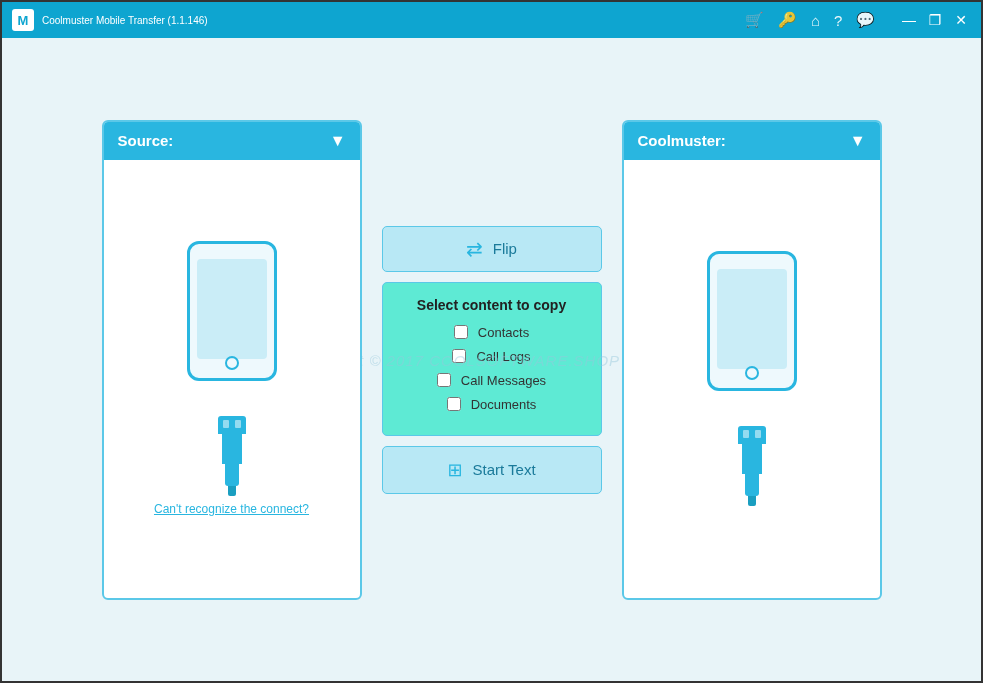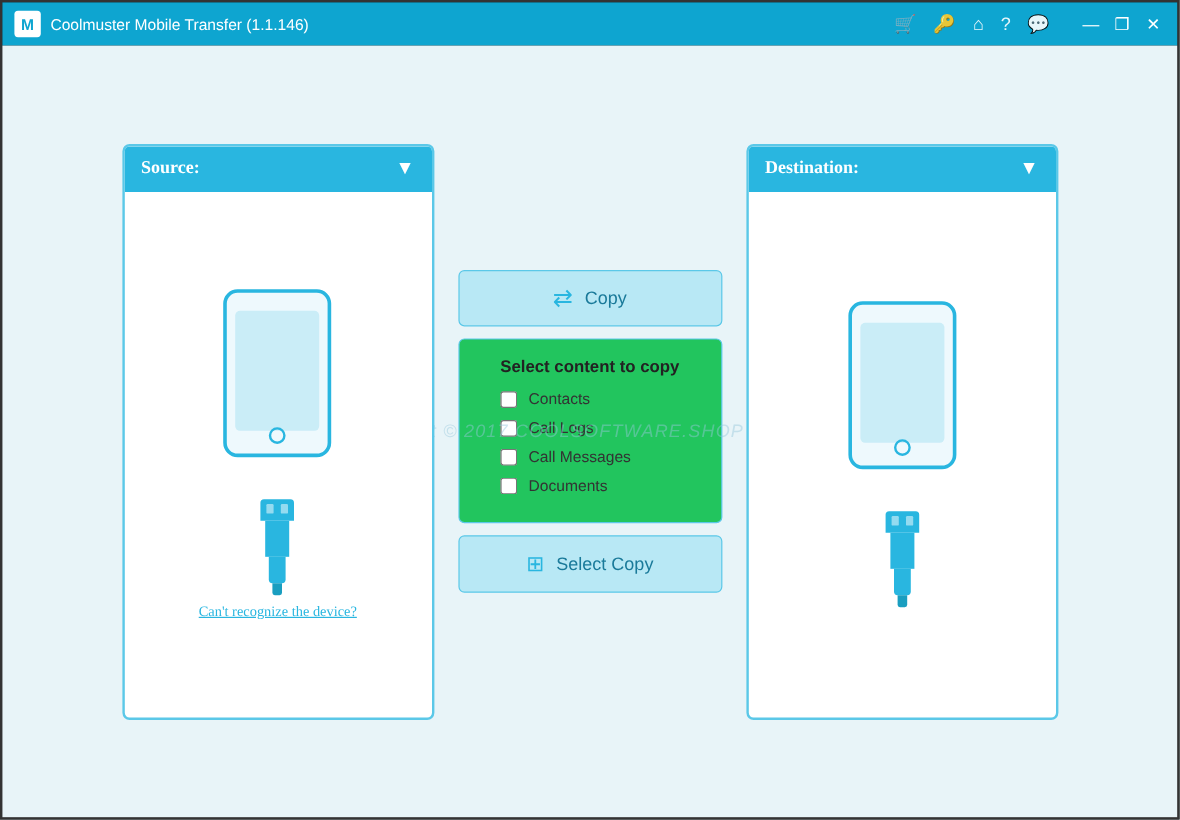--- a/index.html
+++ b/index.html
@@ -38,21 +38,21 @@
       border-radius: 3px;
       display: flex;
       align-items: center;
       justify-content: center;
       font-weight: bold;
       font-size: 13px;
       color: #0ea5d0;
     }
     .titlebar-title {
       color: #fff;
-      font-size: 13px;
+      font-size: 10px;
     }
     .titlebar-right {
       display: flex;
       align-items: center;
       gap: 14px;
     }
     .titlebar-icon {
       color: #fff;
       font-size: 15px;
       cursor: pointer;
@@ -99,21 +99,20 @@
       background: #fff;
       border: 2px solid #5bc8e8;
       border-radius: 6px;
       width: 260px;
       min-height: 480px;
       display: flex;
       flex-direction: column;
       align-items: center;
       overflow: hidden;
       position: relative;
-      font-family: Liberation Serif, serif;
     }
     .panel-header {
       background: #29b6e0;
       width: 100%;
       padding: 10px 14px;
       display: flex;
       align-items: center;
       justify-content: space-between;
     }
     .panel-header-title {
@@ -259,39 +258,40 @@
       cursor: pointer;
       font-size: 15px;
       color: #1a7a9a;
       font-weight: 500;
     }
     .flip-arrows {
       font-size: 20px;
       color: #29b6e0;
     }
     .select-panel {
-      background: #22c55e;
+      background: #5eead4;
       border: 1.5px solid #5bc8e8;
       border-radius: 5px;
       width: 100%;
-      padding: 14px 34px;
+      padding: 14px 0;
     }
     .select-title {
       font-size: 14px;
       font-weight: bold;
       color: #222;
       margin-bottom: 12px;
       text-align: center;
     }
     .checkbox-item {
       display: flex;
       align-items: center;
       gap: 10px;
       margin-bottom: 9px;
       cursor: pointer;
+      justify-content: center;
     }
     .checkbox-item input[type=checkbox] {
       width: 14px;
       height: 14px;
       cursor: pointer;
       accent-color: #29b6e0;
     }
     .checkbox-label {
       font-size: 13px;
       color: #333;
@@ -354,28 +354,28 @@
             <div class="phone-screen"></div>
             <div class="phone-home"></div>
           </div>
         </div>
         <div class="usb-illustration">
           <div class="usb-connector-top"></div>
           <div class="usb-cable-body"></div>
           <div class="usb-plug-bottom"></div>
           <div class="usb-tip"></div>
         </div>
-        <a class="device-link">Can't recognize the device?</a>
+        <a class="device-link">Can't recognize the connect?</a>
       </div>
     </div>
 
     <div class="middle-panel">
       <button class="flip-button">
         <span class="flip-arrows">⇄</span>
-        <span>Copy</span>
+        <span>Flip</span>
       </button>
 
       <div class="select-panel">
         <div class="select-title">Select content to copy</div>
         <label class="checkbox-item">
           <input type="checkbox" style="">
           <span class="checkbox-label">Contacts</span>
         </label>
         <label class="checkbox-item">
           <input type="checkbox" style="">
@@ -386,27 +386,27 @@
           <span class="checkbox-label">Call Messages</span>
         </label>
         <label class="checkbox-item">
           <input type="checkbox" style="">
           <span class="checkbox-label">Documents</span>
         </label>
       </div>
 
       <button class="start-copy-button">
         <span class="copy-icon">⊞</span>
-        <span>Select Copy</span>
+        <span>Start Text</span>
       </button>
     </div>
 
     <div class="device-panel">
       <div class="panel-header">
-        <span class="panel-header-title">Destination:</span>
+        <span class="panel-header-title">Coolmuster:</span>
         <span class="panel-header-arrow">▼</span>
       </div>
       <div class="device-body">
         <div class="phone-illustration">
           <div class="phone-body">
             <div class="phone-screen"></div>
             <div class="phone-home"></div>
           </div>
         </div>
         <div class="usb-illustration">

